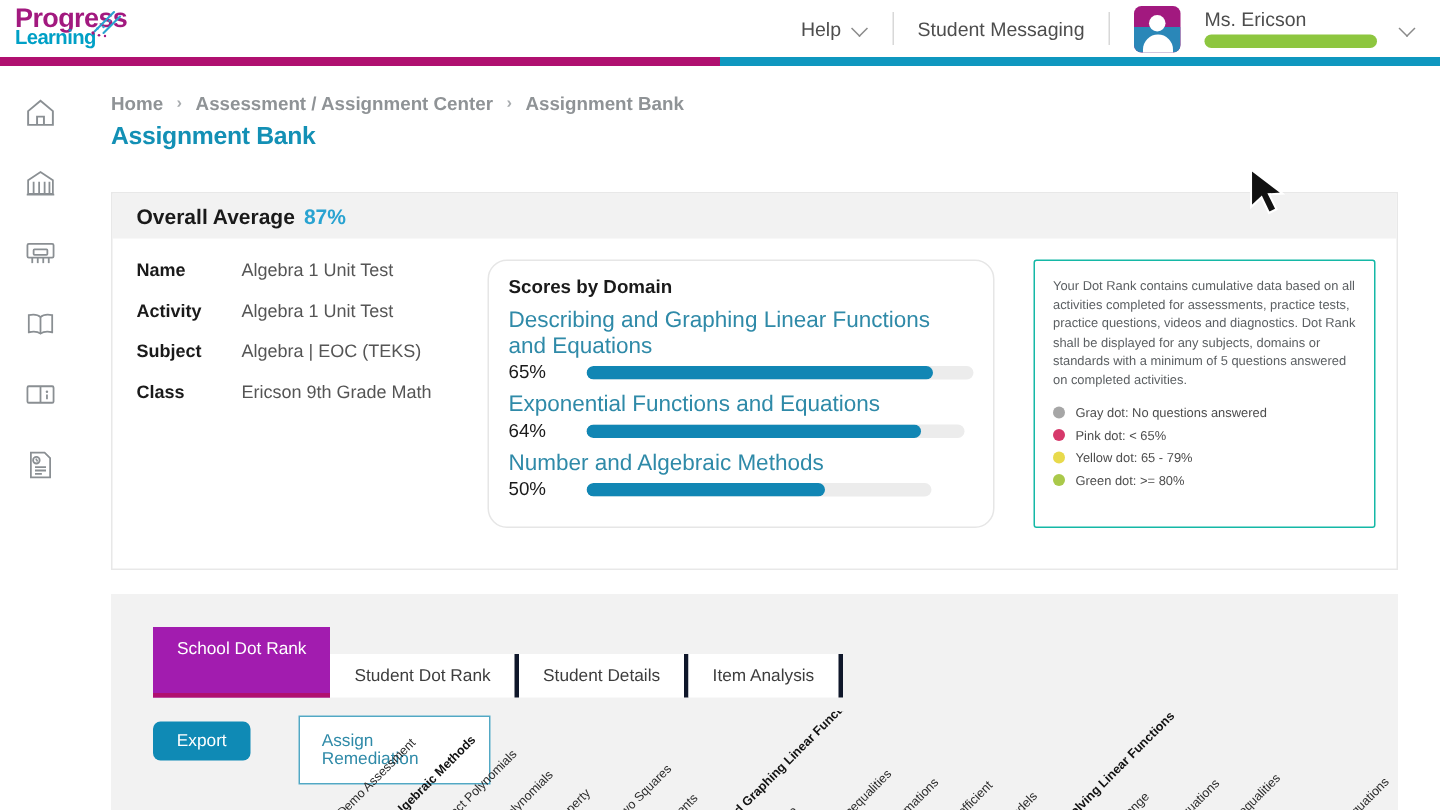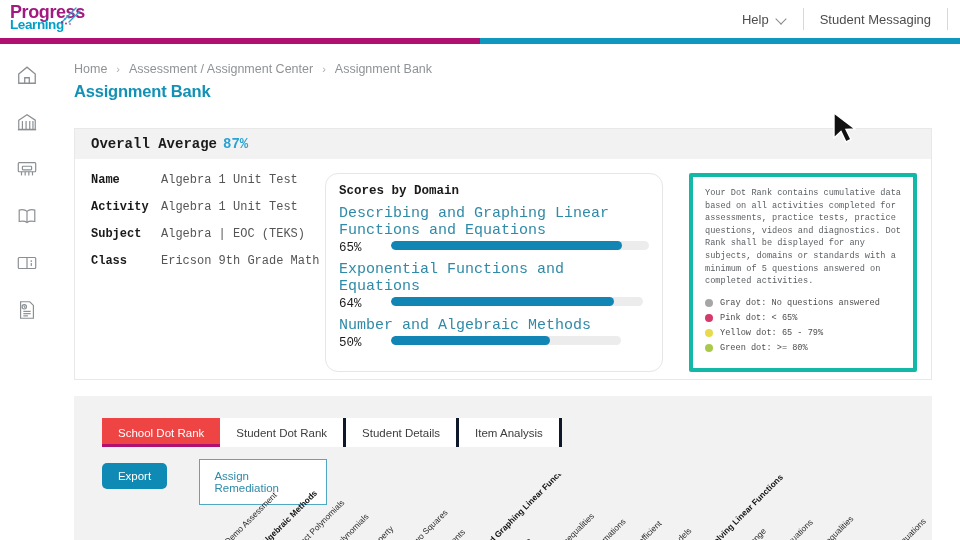--- a/index.html
+++ b/index.html
@@ -68,32 +68,32 @@
   .side-item {
     width:34px; height:34px; display:flex; align-items:center; justify-content:center;
   }
   .side-item svg { display:block; }
 
   
   .main { position:absolute; left:54px; top:44px; width:906px; height:496px; }
 
   .breadcrumb {
     display:flex; align-items:center; gap:9px;
-    font-size:12.5px; color:#8f9396; padding:18px 0 0 20px;
+    font-size:12.5px; color:#8f9396; padding:18px 0 0 20px;font-weight:bold;
   }
   .bc-sep { color:#a9adb0; font-size:11px; }
   .page-title {
     font-size:16.5px; font-weight:bold; color:#1390b5;
     padding:6px 0 0 20px; letter-spacing:-0.2px;
   }
 
   
   .summary-card {
     position:absolute; left:20px; top:84px; width:858px; height:252px;
-    background:#ffffff; border:1px solid #e8e8e8;font-family:Liberation Mono, monospace;
+    background:#ffffff; border:1px solid #e8e8e8;
   }
   .avg-bar {
     height:30px; background:#f2f2f2; display:flex; align-items:center;
     padding-left:16px; font-size:14px; font-weight:bold; color:#1a1a1a;
   }
   .avg-val { color:#29a3d1; margin-left:6px; }
 
   .card-body { display:flex; padding:14px 0 0 0; }
 
   .info-col { width:250px; padding-left:16px; }
@@ -101,49 +101,49 @@
   .info-label { width:70px; font-weight:bold; color:#1a1a1a; }
   .info-value { color:#555; }
 
   .domain-panel {
     width:338px; border:1px solid #e6e6e6; border-radius:13px;
     padding:10px 13px 12px 13px; background:#fff;
   }
   .domain-title { font-size:12.5px; font-weight:bold; color:#1a1a1a; margin-bottom:7px; }
   .domain-row { margin-bottom:6px; }
   .domain-name { font-size:15px; color:#2f8aa8; margin-bottom:2px; }
-  .domain-bar-line { display:flex; gap:22px; }
+  .domain-bar-line { display:flex; align-items:center; gap:22px; }
   .domain-pct { font-size:12.5px; color:#1a1a1a; width:30px; }
   .track { height:9px; border-radius:5px; background:#ececec; position:relative; overflow:hidden; }
   .fill { height:9px; border-radius:5px; background:#1186b4; }
 
   .rank-panel {
-    width:228px; margin-left:26px; border:4px solid #14b8a6; border-radius:2px;
+    width:228px; margin-left:26px; border:1px solid #14b8a6; border-radius:2px;
     padding:10px 12px; background:#fff;
   }
   .rank-text { font-size:8.6px; color:#5b5f62; line-height:12.6px; }
   .legend { margin-top:10px; }
   .legend-row { display:flex; align-items:center; gap:7px; margin-bottom:5px; }
   .dot { width:8px; height:8px; border-radius:50%; flex:none; }
   .legend-label { font-size:8.6px; color:#4d4d4d; }
 
   
   .lower-panel {
     position:absolute; left:20px; top:352px; width:858px; height:188px;
     background:#f2f2f2;
   }
   .tabs { display:flex; padding:22px 0 0 28px; align-items:flex-end; }
   .tab {
     font-size:11.5px; color:#3d3d3d; background:#fff;
     padding:9px 16px 8px 16px; border-right:3px solid #0f172a;
     white-space:nowrap;
   }
   .tab.active {
-    background:#ef4444; color:#ffffff; border-bottom:3px solid #b01070;
-    border-right:none; padding-bottom:5px;text-align:right;
+    background:#a21caf; color:#ffffff; border-bottom:3px solid #b01070;
+    border-right:none; padding-bottom:23px;text-align:right;
   }
   .btn-export {
     margin:12px 0 0 28px; display:inline-flex; align-items:center; justify-content:center;
     background:#0f8ab5; color:#fff; font-size:11.5px;
     padding:7px 15px; border-radius:5px; width:65px;
   }
   .btn-remediation {
     margin:12px 0 0 28px; display:inline-flex; align-items:center; justify-content:center;
     background:#fff; color:#2f8aa8; font-size:11.5px;
     border:1px solid #52a8c4; padding:10px 14px; width:128px;
@@ -198,20 +198,32 @@
     <div class="header-right">
       <div class="hdr-item">
         <span>Help</span>
         <span class="chev"></span>
       </div>
       <div class="hdr-divider"></div>
       <div class="hdr-item">
         <span>Student Messaging</span>
       </div>
       <div class="hdr-divider"></div>
+      <div class="hdr-item" style="padding-right:4px;">
+        <div class="avatar">
+          <div class="bottom"></div>
+            <div class="head"></div>
+            <div class="body"></div>
+        </div>
+        <div class="user-block">
+          <div class="user-name">Ms. Ericson</div>
+          <div class="user-bar"></div>
+        </div>
+        <span class="chev" style="margin-left:8px;"></span>
+      </div>
     </div>
   </div>
   <div class="hdr-stripe">
     <div class="stripe-pink"></div>
     <div class="stripe-blue"></div>
   </div>
 
   <div class="sidebar">
     <div class="side-item">
       <span>

